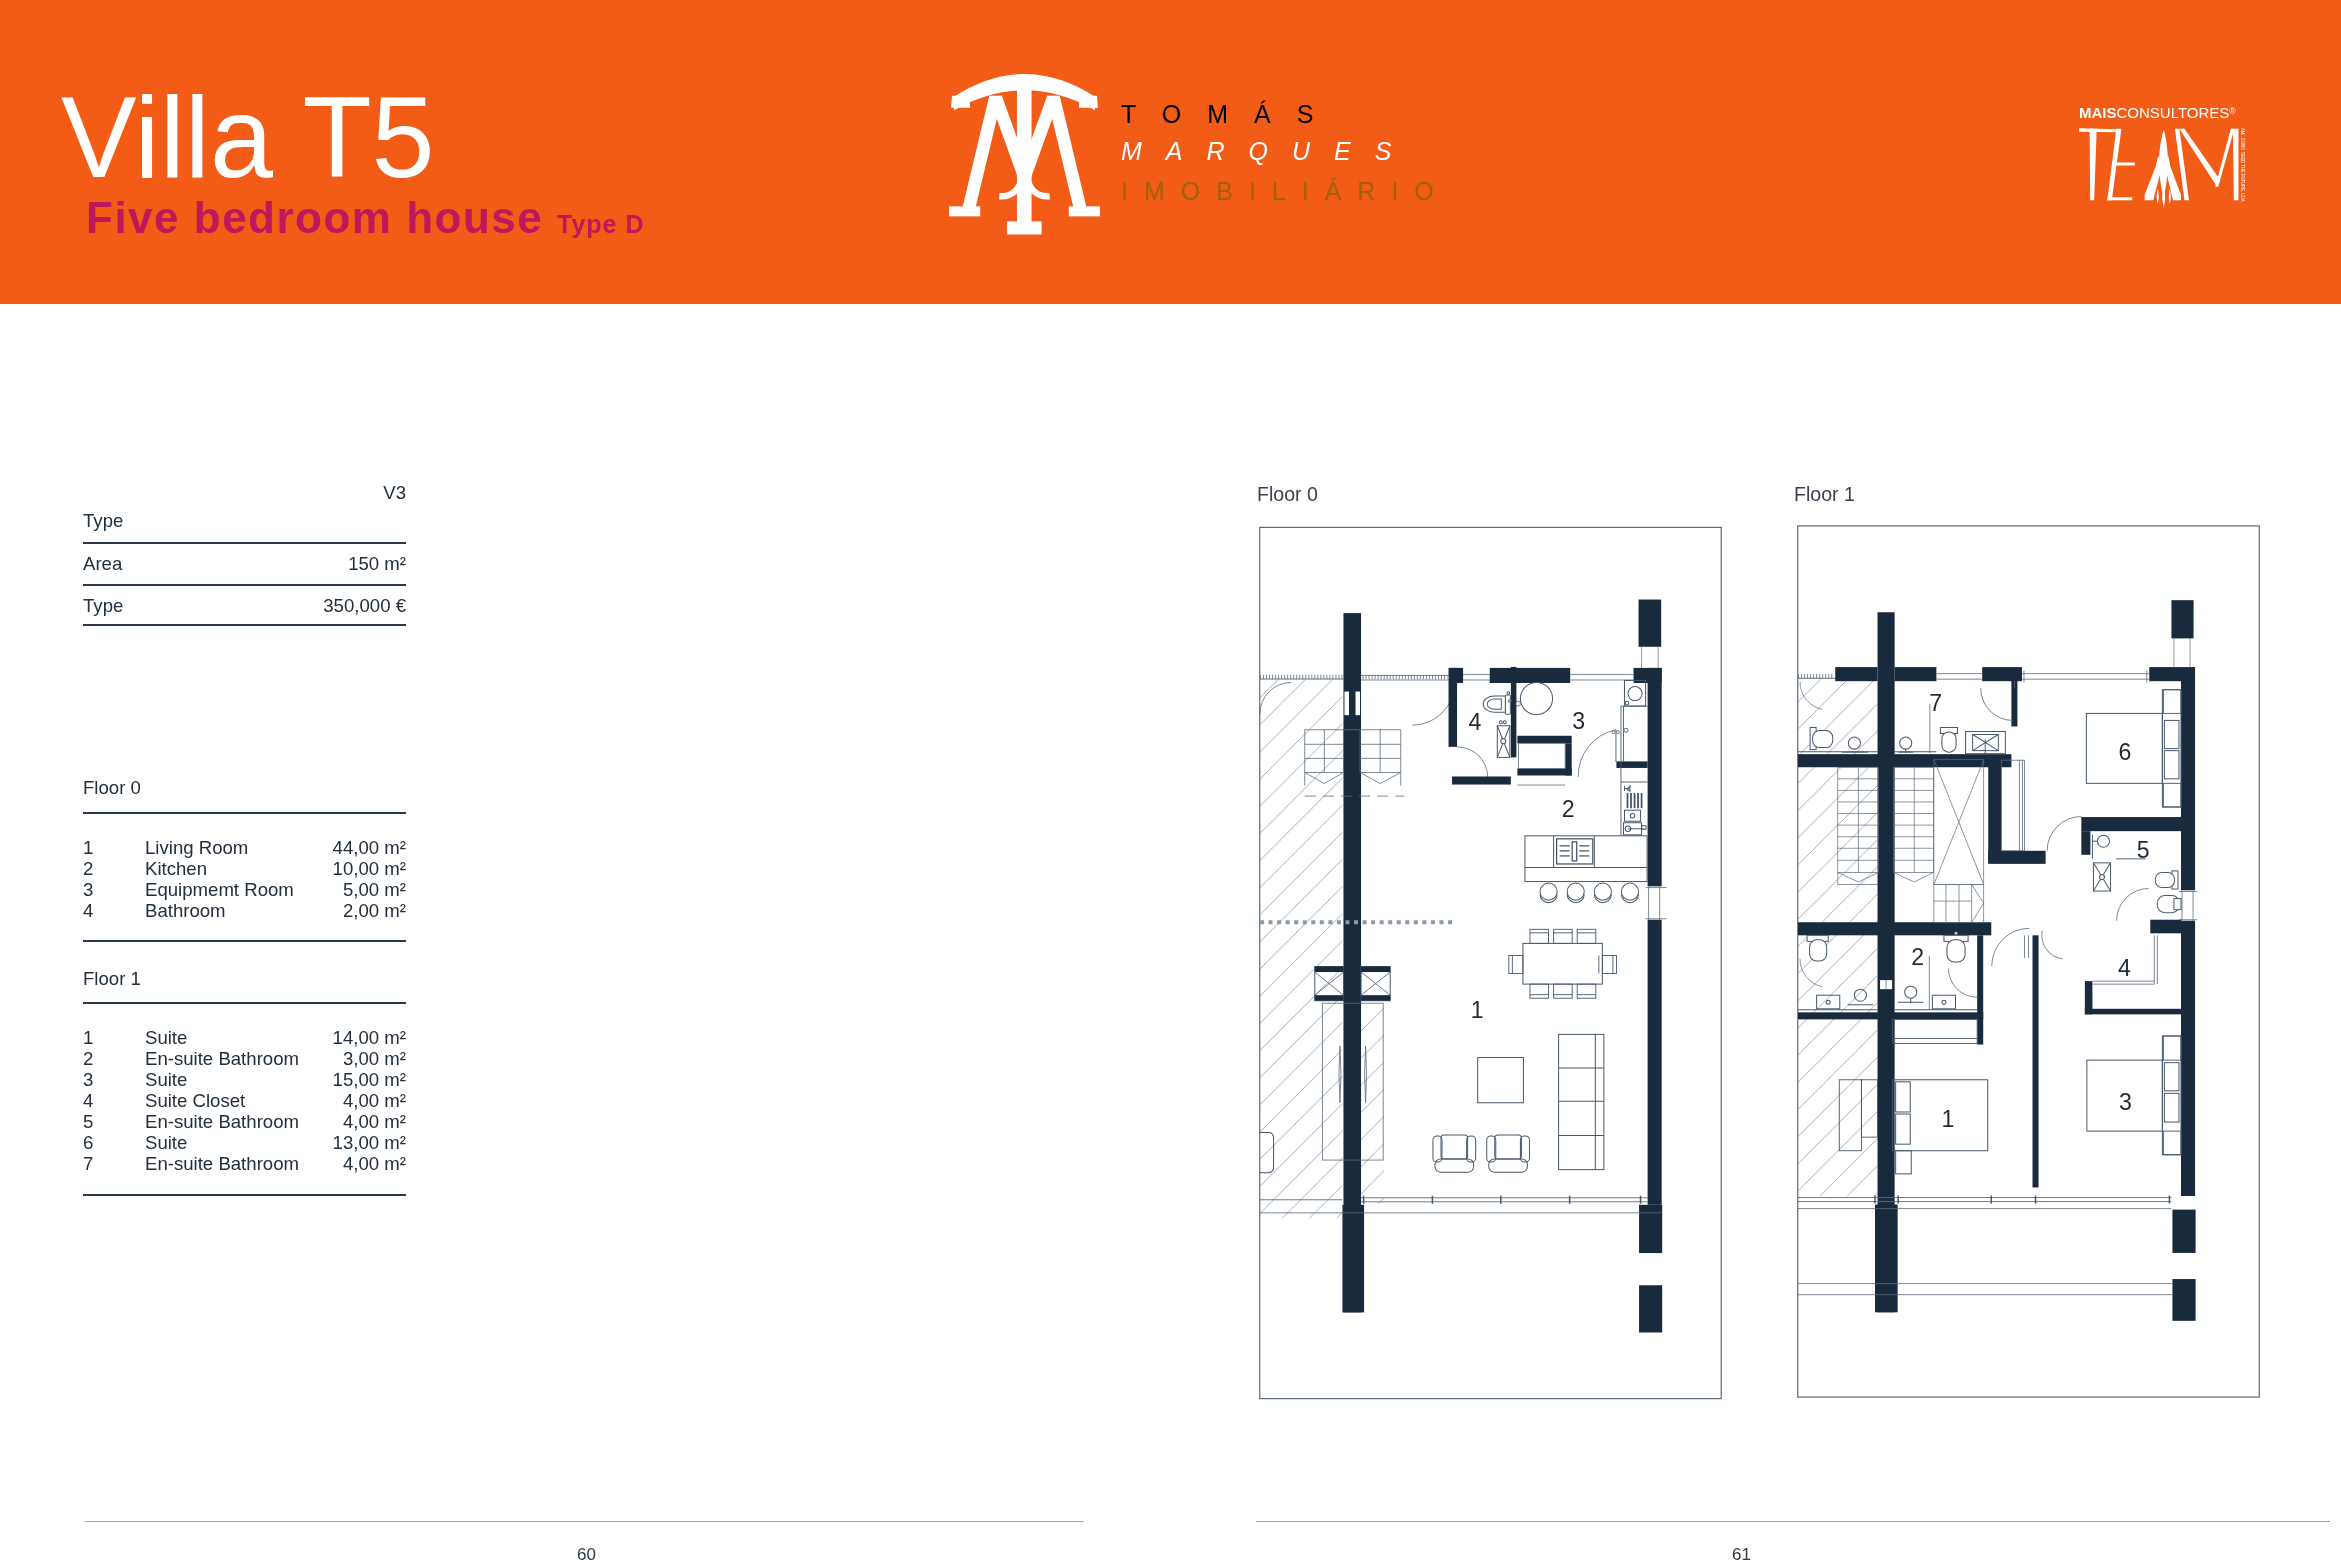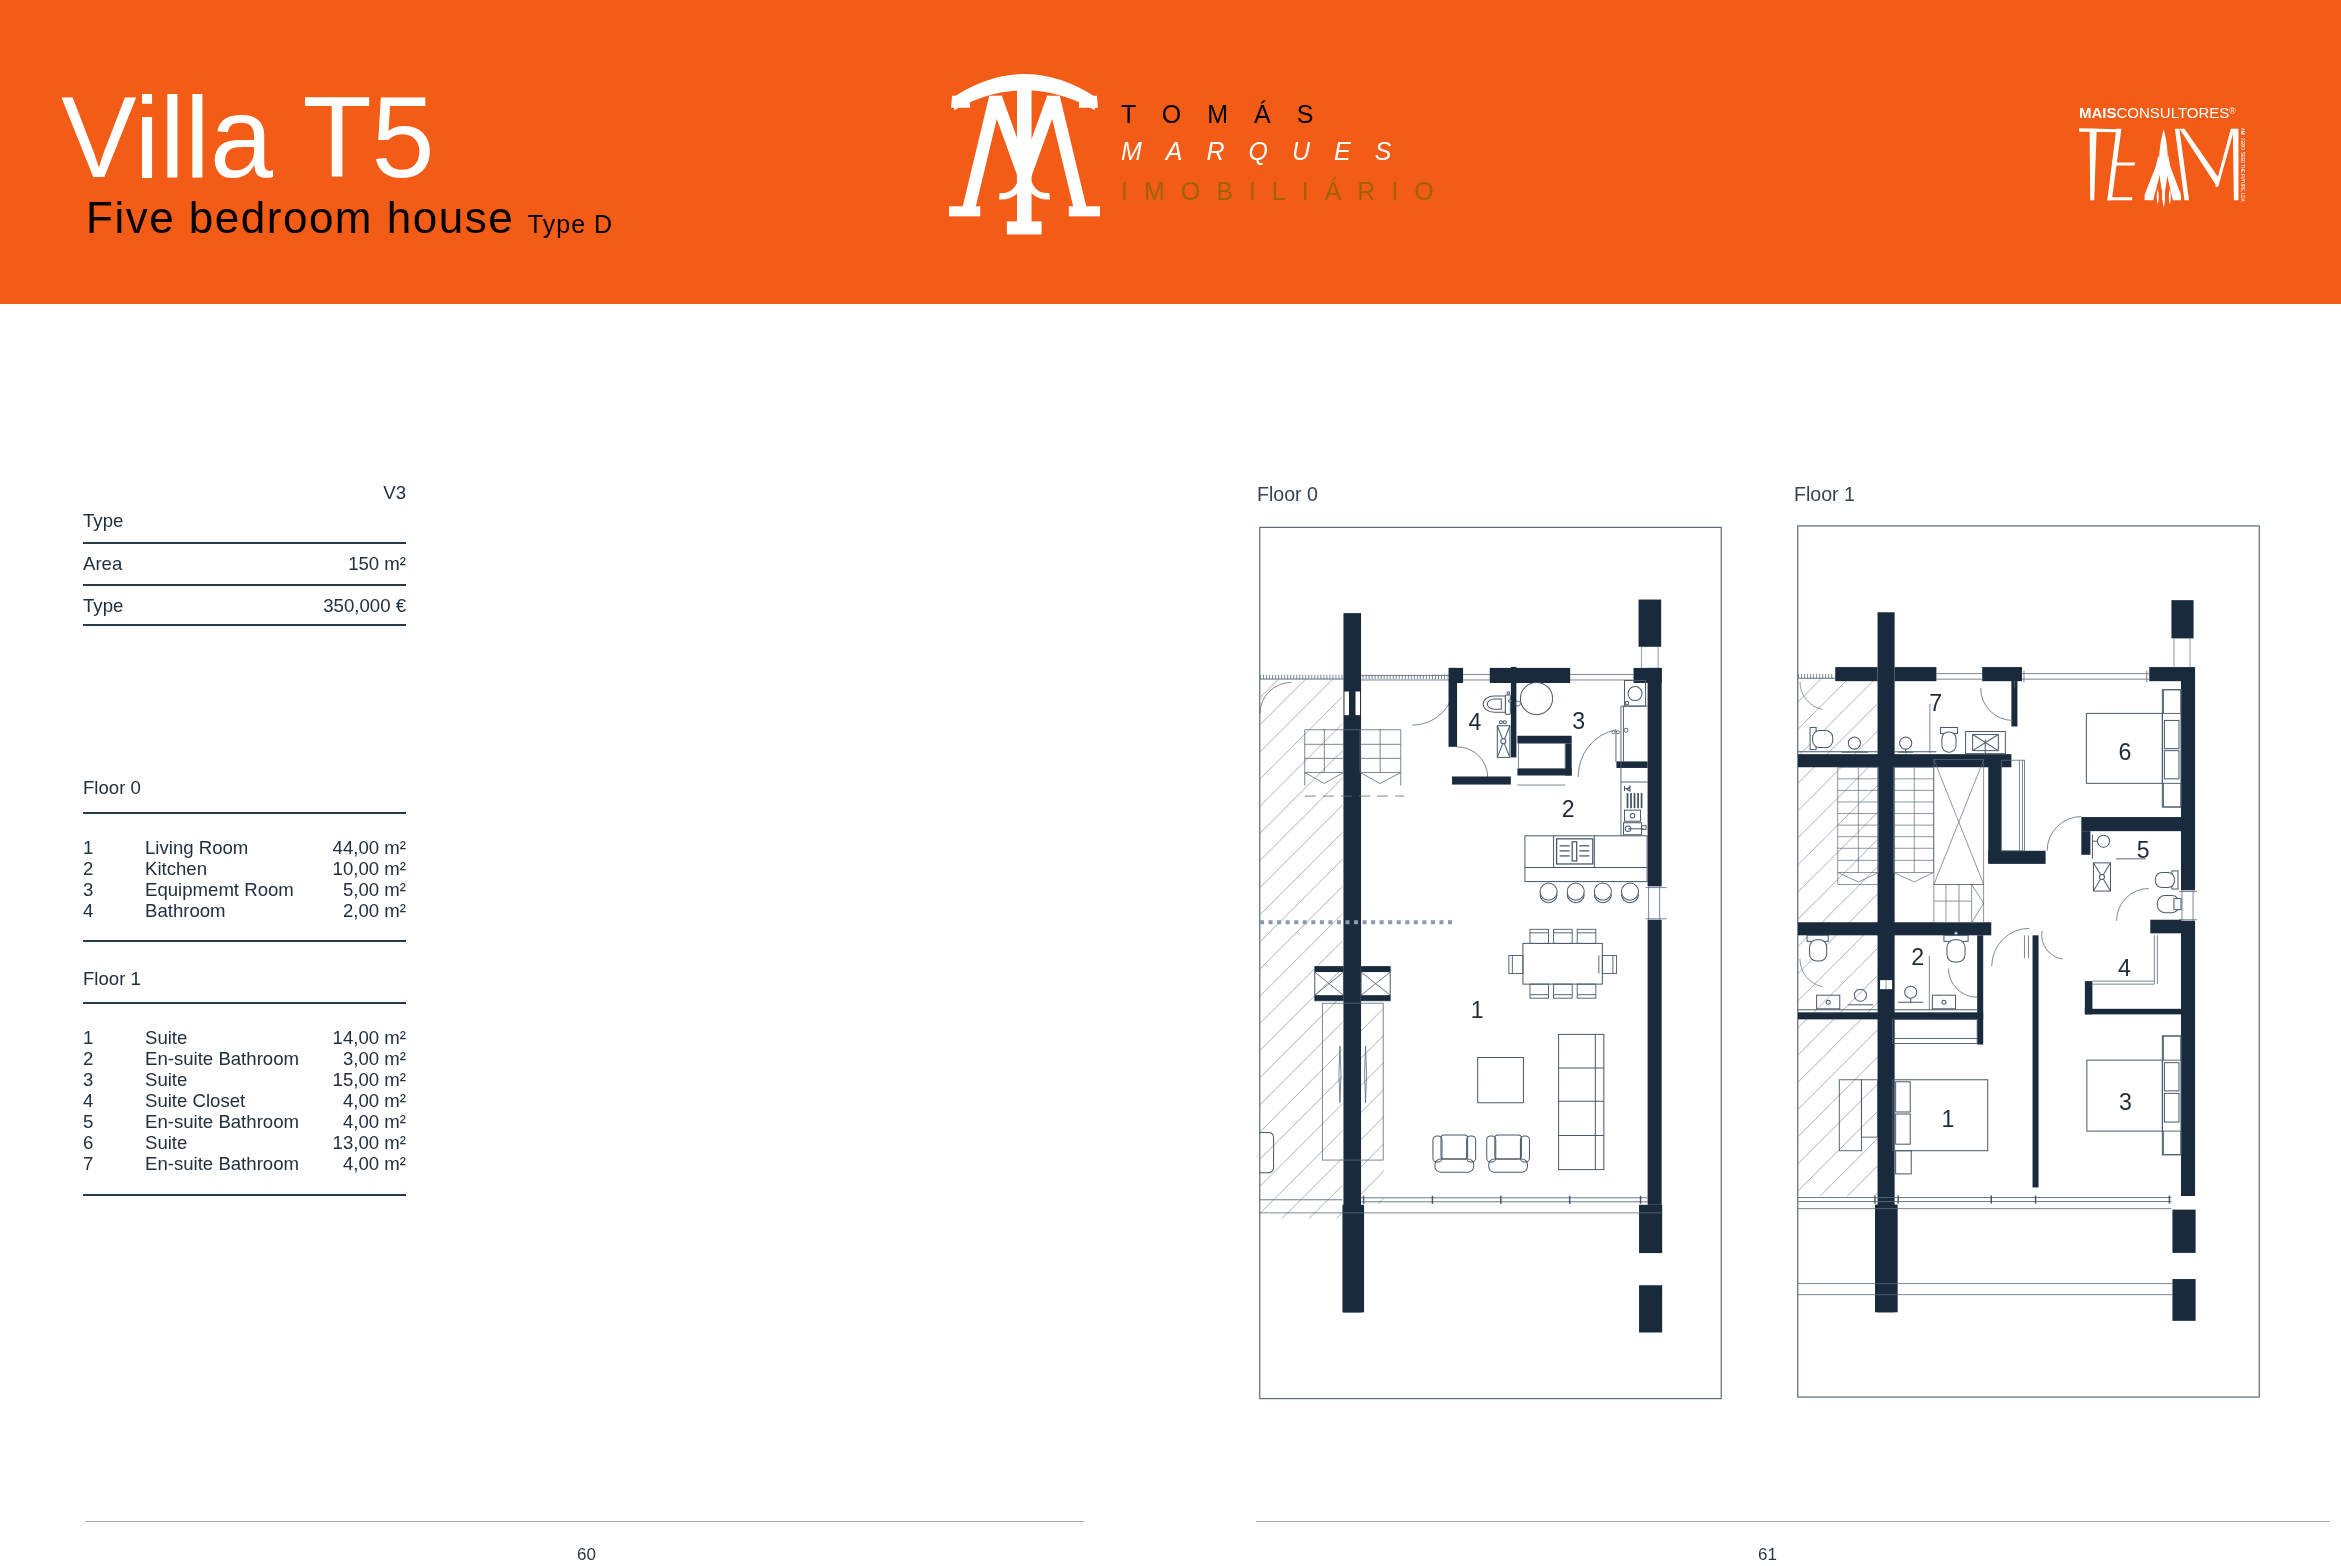--- a/index.html
+++ b/index.html
@@ -8,21 +8,21 @@
 .nav{color:#222f3d;}
 svg text{font-family:"Liberation Sans",sans-serif;}
 </style>
 </head>
 <body>
 
 <div class="abs" style="left:0;top:0;width:2342px;height:304px;background:#f25c17;"></div>
 
 <div class="abs" style="left:61px;top:71px;color:#ffffff;font-size:115px;font-weight:400;transform:scaleX(0.985);transform-origin:0 0;">Villa T5</div>
 
-<div class="abs" style="left:86px;top:193px;color:#000000;font-size:44px;letter-spacing:1.5px;">Five bedroom house <span style="font-size:25px;letter-spacing:1px;">Type D</span></div>
+<div class="abs" style="left:86px;top:193px;color:#be185d;font-size:44px;letter-spacing:1.5px;font-weight:bold;">Five bedroom house <span style="font-size:25px;letter-spacing:1px;">Type D</span></div>
 
 <svg class="abs" style="left:949px;top:73px;" width="151" height="166" viewBox="1886 145 300 330">
   <g fill="#ffffff" stroke="none">
 
     <path d="M1896 219 Q2036 140 2176 219 L2176 192 Q2036 102 1896 192 Z"></path>
 
     <path d="M1890 214 L1928 214 L1926 190 L1892 190 Z"></path>
 
     <path d="M2144 214 L2182 214 L2180 190 L2146 190 Z"></path>
 
@@ -757,14 +757,14 @@
   <text x="3834" y="1414" font-size="46" fill="#1e2a36">7</text>
   </g>
 </svg>
 
 <div class="abs" style="left:85px;top:1521px;width:999px;height:1px;background:#a6a6a6;"></div>
 
 <div class="abs" style="left:1256px;top:1521px;width:1074px;height:1px;background:#a6a6a6;"></div>
 
 <div class="abs" style="left:564px;top:1545px;width:45px;text-align:center;font-size:17px;color:#2c3947;">60</div>
 
-<div class="abs" style="left:1732px;top:1545px;width:45px;text-align:right;font-size:17px;color:#2c3947;">61</div>
+<div class="abs" style="left:1732px;top:1545px;width:45px;text-align:left;font-size:17px;color:#2c3947;">61</div>
 
 
 </body></html>

